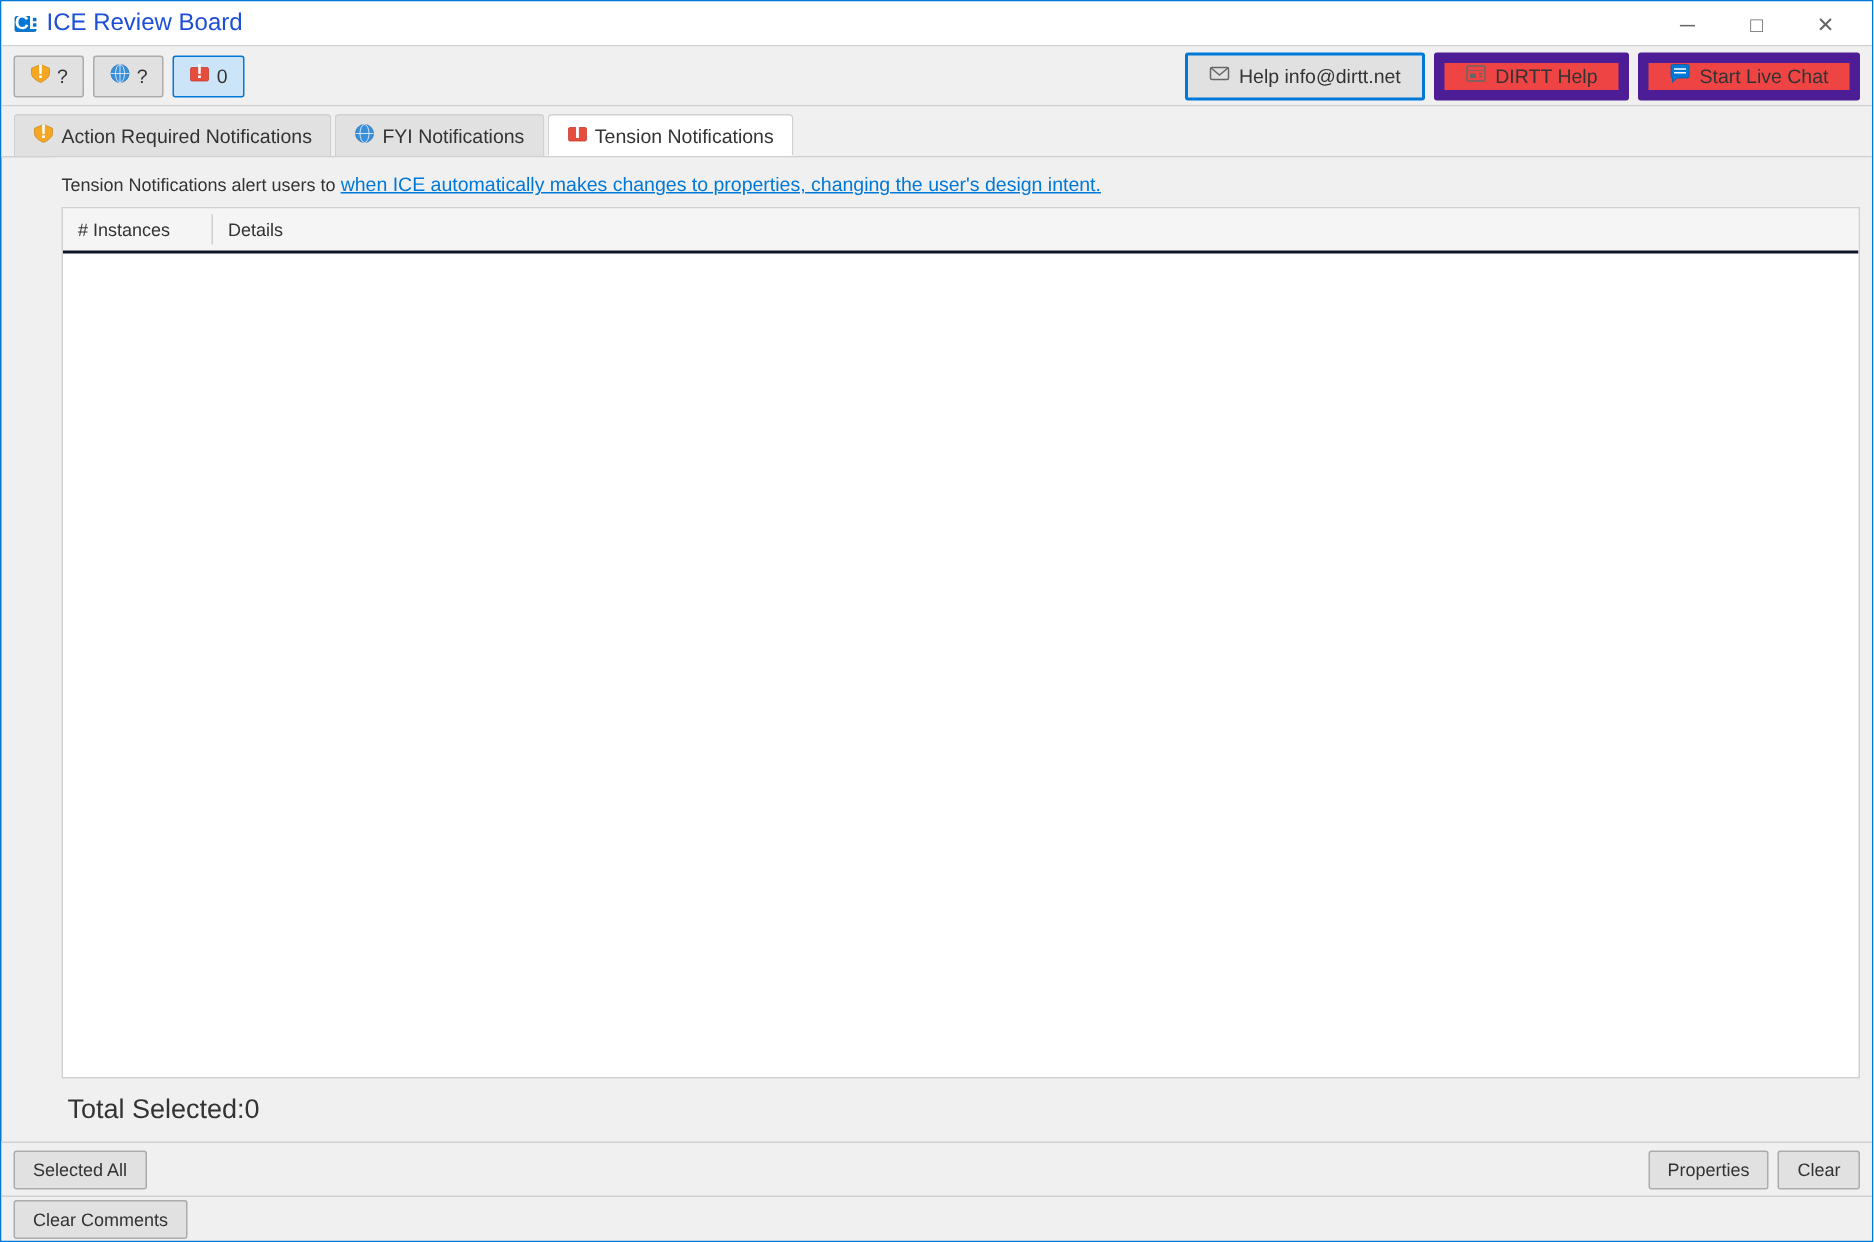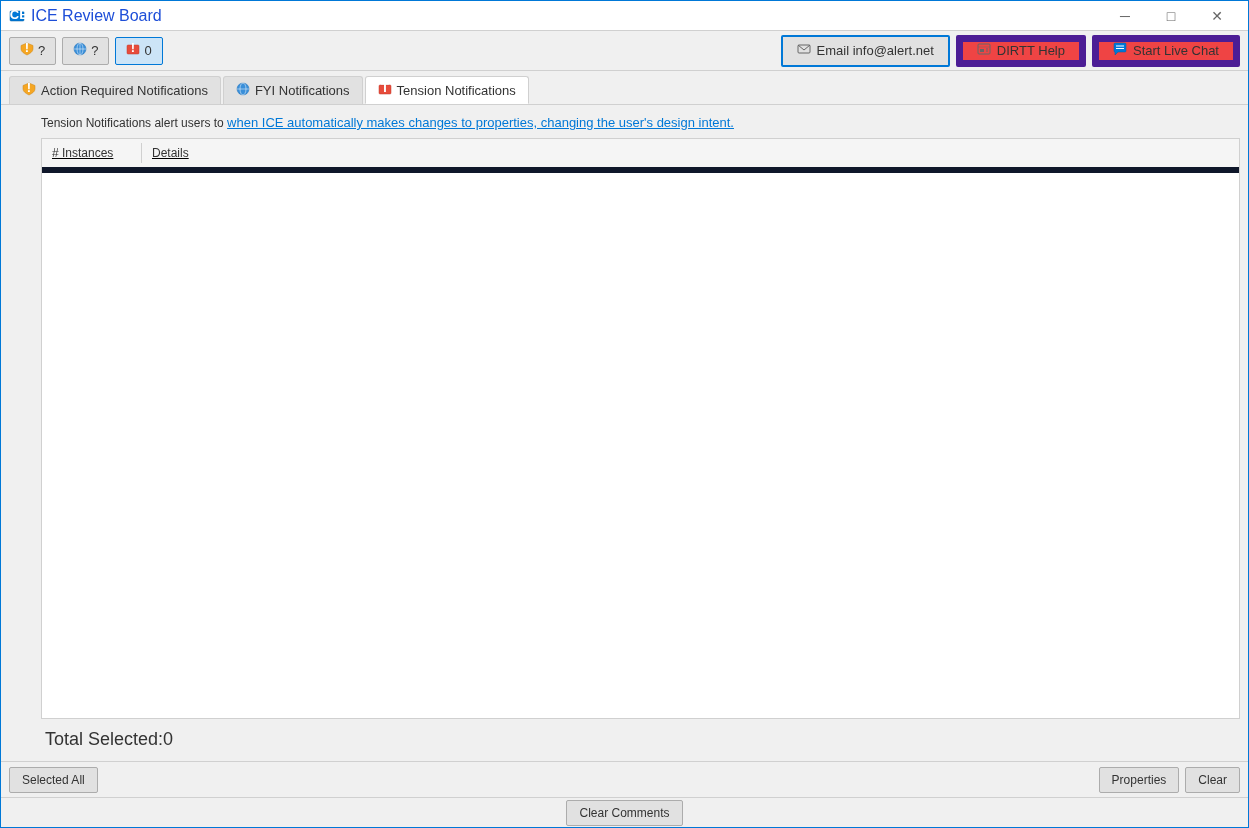--- a/index.html
+++ b/index.html
@@ -189,23 +189,22 @@
     .table-container {
       flex: 1;
       background: #ffffff;
       border: 1px solid #d0d0d0;
       overflow: auto;
     }
 
     .table-header {
       display: flex;
       background: #f5f5f5;
-      border-bottom: 6px solid #0f172a;
+      border-bottom: 2px solid #0f172a;
       padding: 4px 0;
-      text-decoration: underline;
     }
 
     .table-header-cell {
       padding: 3px 10px;
       font-size: 12px;
       color: #333;
       border-right: 1px solid #d0d0d0;
       font-weight: normal;
     }
 
@@ -269,21 +268,21 @@
       cursor: default;
       border-color: #c8c8c8;
     }
 
     .footer-bar {
       height: 30px;
       background: #f0f0f0;
       border-top: 1px solid #d0d0d0;
       display: flex;
       align-items: center;
-      justify-content: center;
+      justify-content: flex-start;
       padding: 0 8px;
     }
   </style>
 </head>
 <body>
 
 <div class="window">
 
   <div class="title-bar">
     <div class="title-bar-left">
@@ -335,21 +334,21 @@
       </button>
     </div>
     <div class="toolbar-right">
       <button class="header-btn email">
         <span>
           <svg width="14" height="14" viewBox="0 0 14 14">
             <rect x="1" y="3" width="12" height="8" rx="1" fill="none" stroke="#666" stroke-width="1"></rect>
             <polyline points="1,3 7,8 13,3" fill="none" stroke="#666" stroke-width="1"></polyline>
           </svg>
         </span>
-        <span>Email info@alert.net</span>
+        <span>Help info@dirtt.net</span>
       </button>
       <button class="header-btn">
         <span>
           <svg width="14" height="14" viewBox="0 0 14 14">
             <rect x="1" y="2" width="12" height="10" rx="1" fill="none" stroke="#666" stroke-width="1"></rect>
             <line x1="1" y1="5" x2="13" y2="5" stroke="#666" stroke-width="0.5"></line>
             <rect x="3" y="7" width="4" height="3" fill="#666"></rect>
             <line x1="9" y1="7" x2="11" y2="7" stroke="#666" stroke-width="1"></line>
             <line x1="9" y1="9" x2="11" y2="9" stroke="#666" stroke-width="1"></line>
           </svg>

